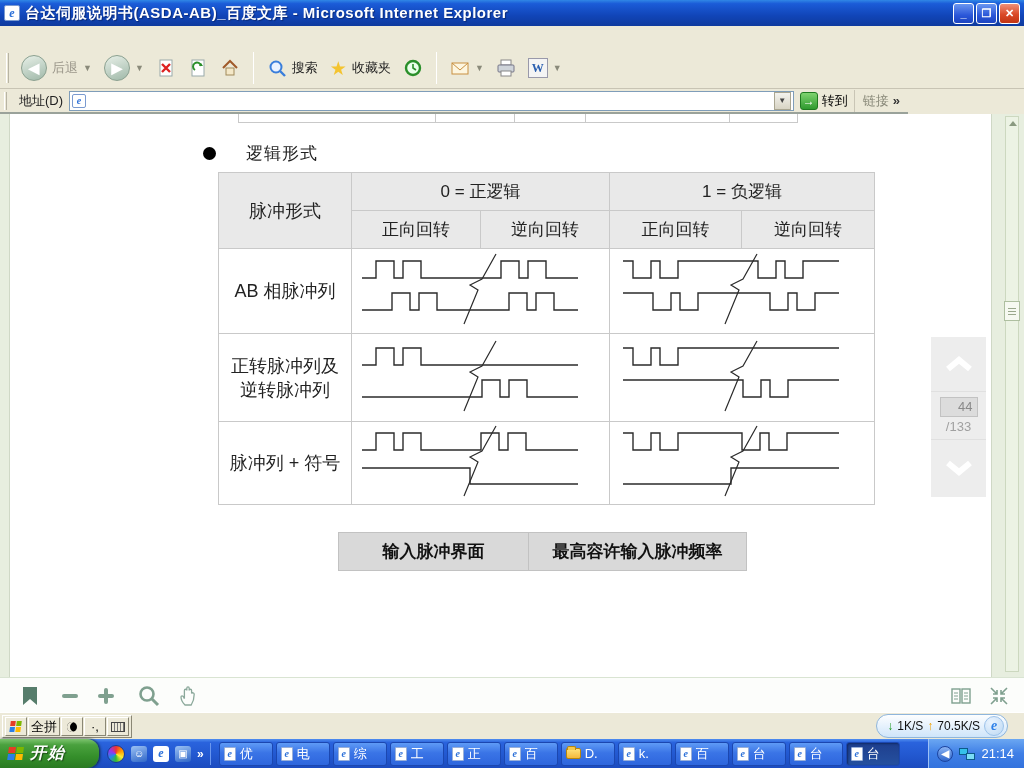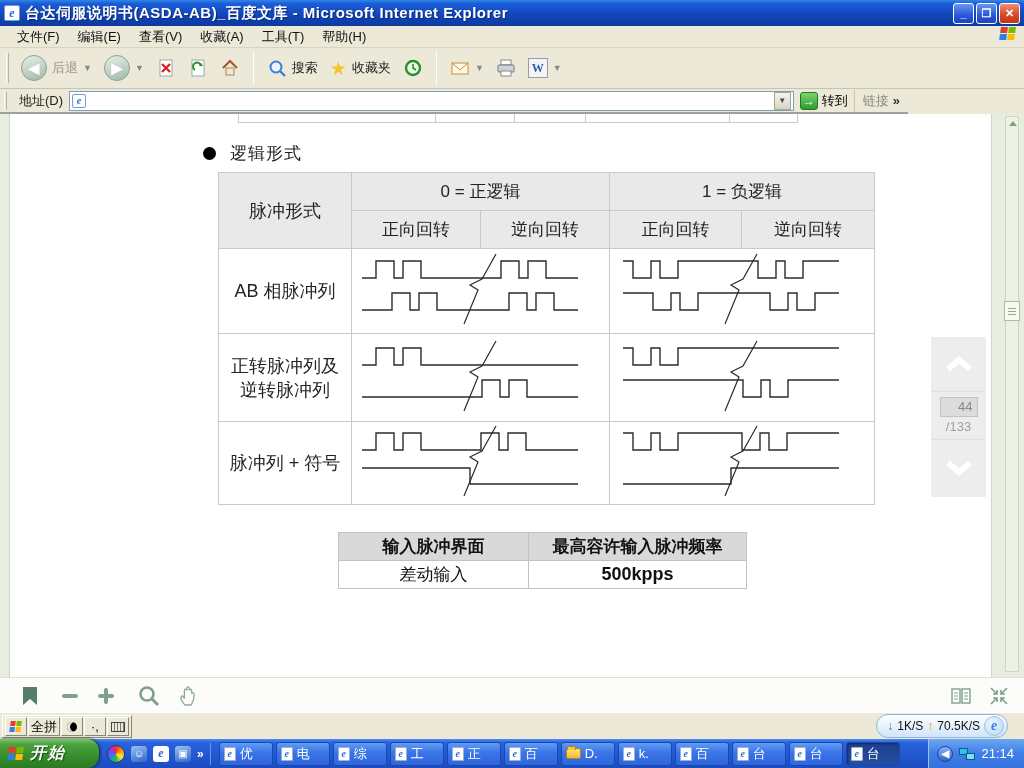--- a/index.html
+++ b/index.html
@@ -59,32 +59,32 @@
   .links .chev { color:#333; font-weight:bold; }
 
   
   .content { position:absolute; left:0; top:114px; width:1024px; height:563px; background:#e7eedf; }
   .page { position:absolute; left:9px; top:0; width:983px; height:563px; background:#fff; border-left:1px solid #cfd8c6; border-right:1px solid #cfd8c6; }
 
   .partial-table { position:absolute; left:238px; top:0; width:560px; height:9px;
     border-left:1px solid #c9c9c9; border-right:1px solid #c9c9c9; border-bottom:1px solid #c9c9c9; }
   .partial-table i { position:absolute; top:0; bottom:0; width:1px; background:#c9c9c9; }
 
-  .bullet-heading { position:absolute; left:203px; top:28px; display:flex; align-items:center; gap:14px; }
+  .bullet-heading { position:absolute; left:203px; top:28px; display:flex; align-items:center; gap:30px; }
   .bullet { width:13px; height:13px; border-radius:50%; background:#000; }
   .heading-text { font-size:17px; color:#222; letter-spacing:1px; }
 
   table.logic { position:absolute; left:218px; top:58px; border-collapse:collapse; table-layout:fixed; }
   table.logic td { border:1px solid #c9c9c9; text-align:center; vertical-align:middle; color:#222; }
   table.logic .hdr { background:#e9e9e9; font-size:17px; }
   table.logic .lbl { font-size:18px; background:#fff; }
   .wfcell { background:#fff; }
 
   table.freq { position:absolute; left:338px; top:418px; border-collapse:collapse; table-layout:fixed; }
-  table.freq td { border:1px solid #c2c2c2; text-align:center; vertical-align:middle; height:28px; font-size:17px; color:#111; }
+  table.freq td { border:1px solid #c2c2c2; text-align:center; vertical-align:middle; height:38px; font-size:17px; color:#111; }
   table.freq .fh { background:#d9d9d9; font-weight:bold; }
   table.freq .val { font-weight:bold; font-size:18px; }
 
   .pagenav { position:absolute; left:931px; top:223px; width:55px; height:160px; background:#ededed; }
   .pn-btn { height:55px; display:flex; align-items:center; justify-content:center; border-bottom:1px solid #e0e0e0; }
   .pn-mid { height:48px; display:flex; flex-direction:column; align-items:center; justify-content:center; border-bottom:1px solid #e0e0e0; }
   .pn-input { width:38px; height:20px; background:#dcdcdc; border:1px solid #c2c2c2; font-size:13px; color:#8a8a8a;
     text-align:right; padding-right:4px; line-height:18px; }
   .pn-total { font-size:13px; color:#a0a0a0; margin-top:2px; }
 
@@ -153,31 +153,20 @@
   <div class="titlebar">
     <div class="ie-doc-icon">e</div>
     <div class="title-text">台达伺服说明书(ASDA-AB)_百度文库 - Microsoft Internet Explorer</div>
     <div class="winbtns">
       <div class="winbtn min">_</div>
       <div class="winbtn res">❐</div>
       <div class="winbtn close">✕</div>
     </div>
   </div>
 
-  <div class="menubar">
-    <span class="menu-item">文件(F)</span>
-    <span class="menu-item">编辑(E)</span>
-    <span class="menu-item">查看(V)</span>
-    <span class="menu-item">收藏(A)</span>
-    <span class="menu-item">工具(T)</span>
-    <span class="menu-item">帮助(H)</span>
-    <span class="menu-logo">
-      <span class="winflag"><i class="r"></i><i class="g"></i><i class="b"></i><i class="y"></i></span>
-    </span>
-  </div>
 
   <div class="toolbar">
     <div class="grip"></div>
     <div class="tb-btn">
       <span class="navcircle">◀</span>
       <span class="dim">后退</span>
         <span class="caret">▼</span>
     </div>
     <div class="tb-btn">
       <span class="navcircle">▶</span>
@@ -369,24 +358,20 @@
     <table class="freq">
       <colgroup>
           <col style="width:190px">
           <col style="width:218px">
         </colgroup>
       <tbody>
           <tr>
         <td class="fh">输入脉冲界面</td>
         <td class="fh">最高容许输入脉冲频率</td>
       </tr>
-      <tr>
-        <td>差动输入</td>
-        <td class="val">500kpps</td>
-      </tr>
     </tbody>
       </table>
 
     <div class="pagenav">
       <div class="pn-btn">
         <svg width="30" height="16">
             <path d="M4,13 L15,4 L26,13" stroke="#fff" stroke-width="6" fill="none"></path>
           </svg>
       </div>
       <div class="pn-mid">

